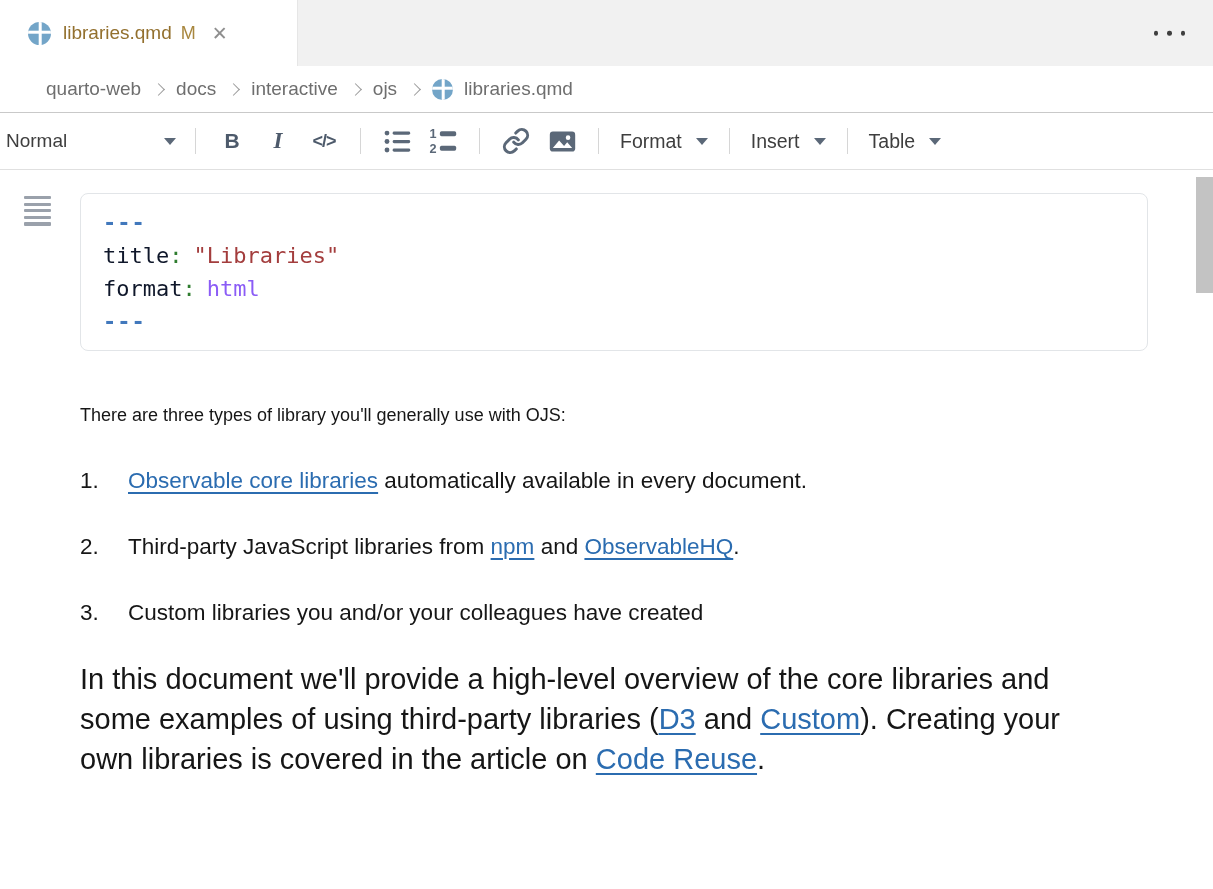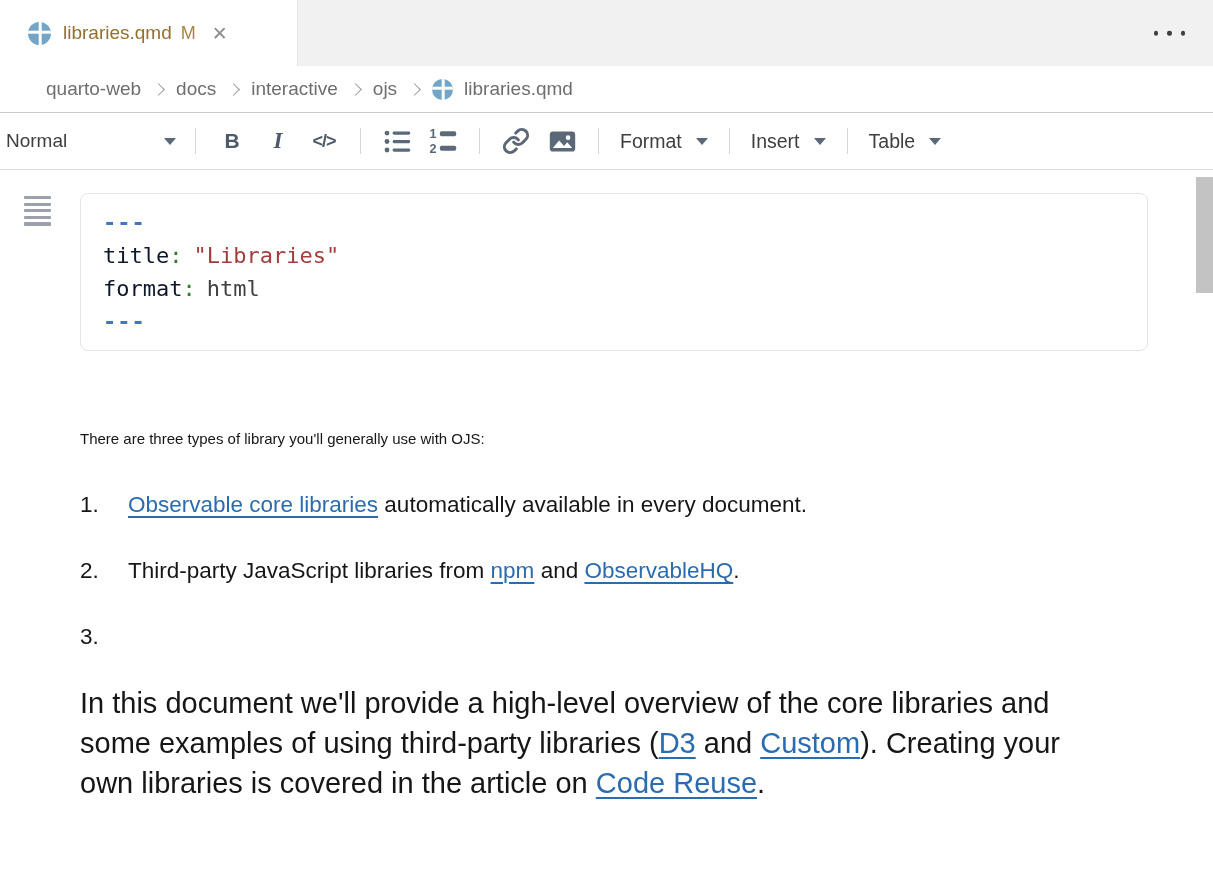--- a/index.html
+++ b/index.html
@@ -151,32 +151,32 @@
     font-family: "DejaVu Sans Mono", "Liberation Mono", monospace;
     font-size: 22px;
     line-height: 33px;
     background: #fff;
     cursor: text;
   }
   .y-delim  { color: #4178bc; font-weight: 600; letter-spacing: 1px; }
   .y-key    { color: #0f172a; }
   .y-colon  { color: #2f7d2f; margin-right: 11px; }
   .y-string { color: #a33d3d; }
-  .y-plain  { color: #404040; }
+  .y-plain  { color: #8b5cf6; }
 
   .h-overview {
     margin-top: 46px;
     font-size: 35px;
     line-height: 42px;
     font-weight: 700;
     color: #111111;
   }
   .p-intro {
-    margin-top: 68px;
-    font-size: 15px;
+    margin-top: 44px;
+    font-size: 18px;
     line-height: 40px;
     color: #161616;
   }
   .num-list { margin-top: 26px; }
   .li { display: flex; font-size: 22.5px; line-height: 40px; margin-bottom: 26px; color: #161616; }
   .li-marker { width: 48px; flex: none; }
   .p-closing { margin-top: 6px; font-size: 29px; line-height: 40px; color: #161616; }
   .p-closing .line { display: block; }
 
   a.doc-link {
@@ -337,20 +337,21 @@
       <div class="li">
         <span class="li-marker">1.</span>
         <span class="li-text"><a class="doc-link">Observable core libraries</a><span> automatically available in every document.</span></span>
       </div>
       <div class="li">
         <span class="li-marker">2.</span>
         <span class="li-text"><span>Third-party JavaScript libraries from </span><a class="doc-link">npm</a><span> and </span><a class="doc-link">ObservableHQ</a><span>.</span></span>
       </div>
       <div class="li">
         <span class="li-marker">3.</span>
+        <span class="li-text">Custom libraries you and/or your colleagues have created</span>
       </div>
     </div>
 
     <p class="p-closing">
       <span class="line"><span>In this document we'll provide a high-level overview of the core libraries and</span></span>
       <span class="line"><span>some examples of using third-party libraries (</span><a class="doc-link">D3</a><span> and </span><a class="doc-link">Custom</a><span>). Creating your</span></span>
       <span class="line"><span>own libraries is covered in the article on </span><a class="doc-link">Code Reuse</a><span>.</span></span>
     </p>
 
   </div>

